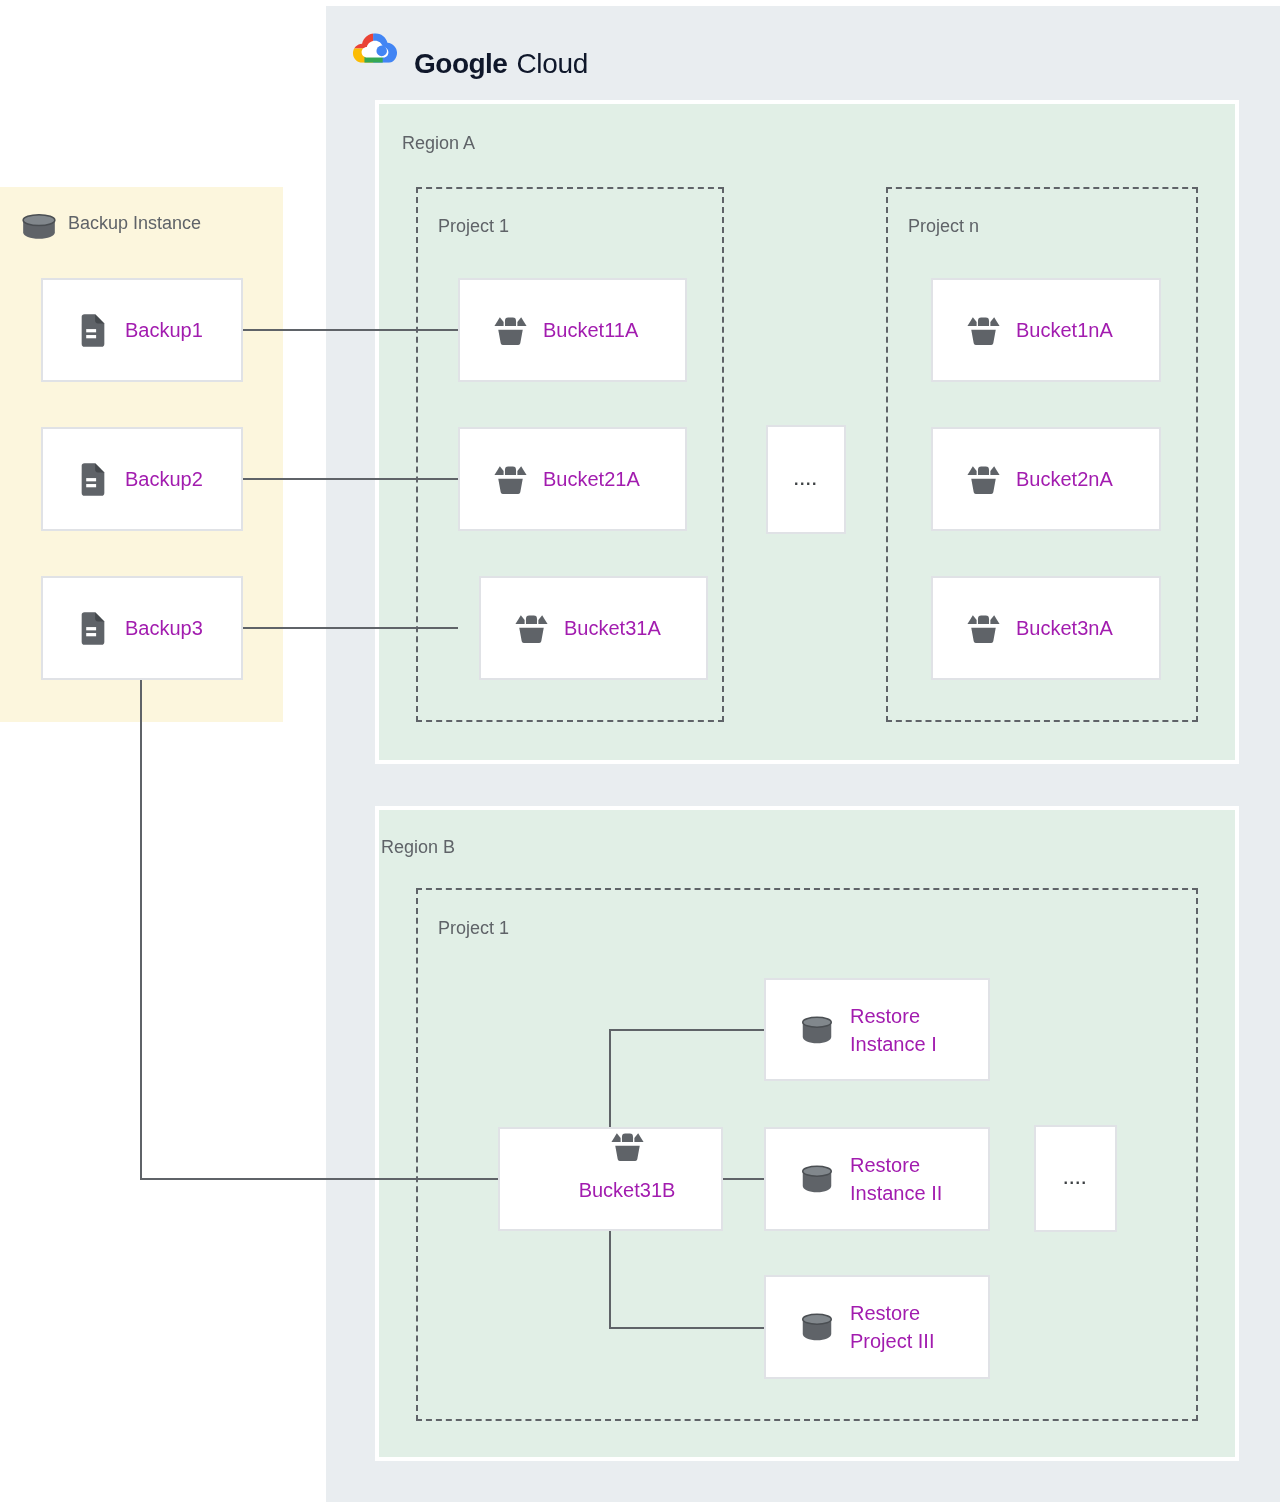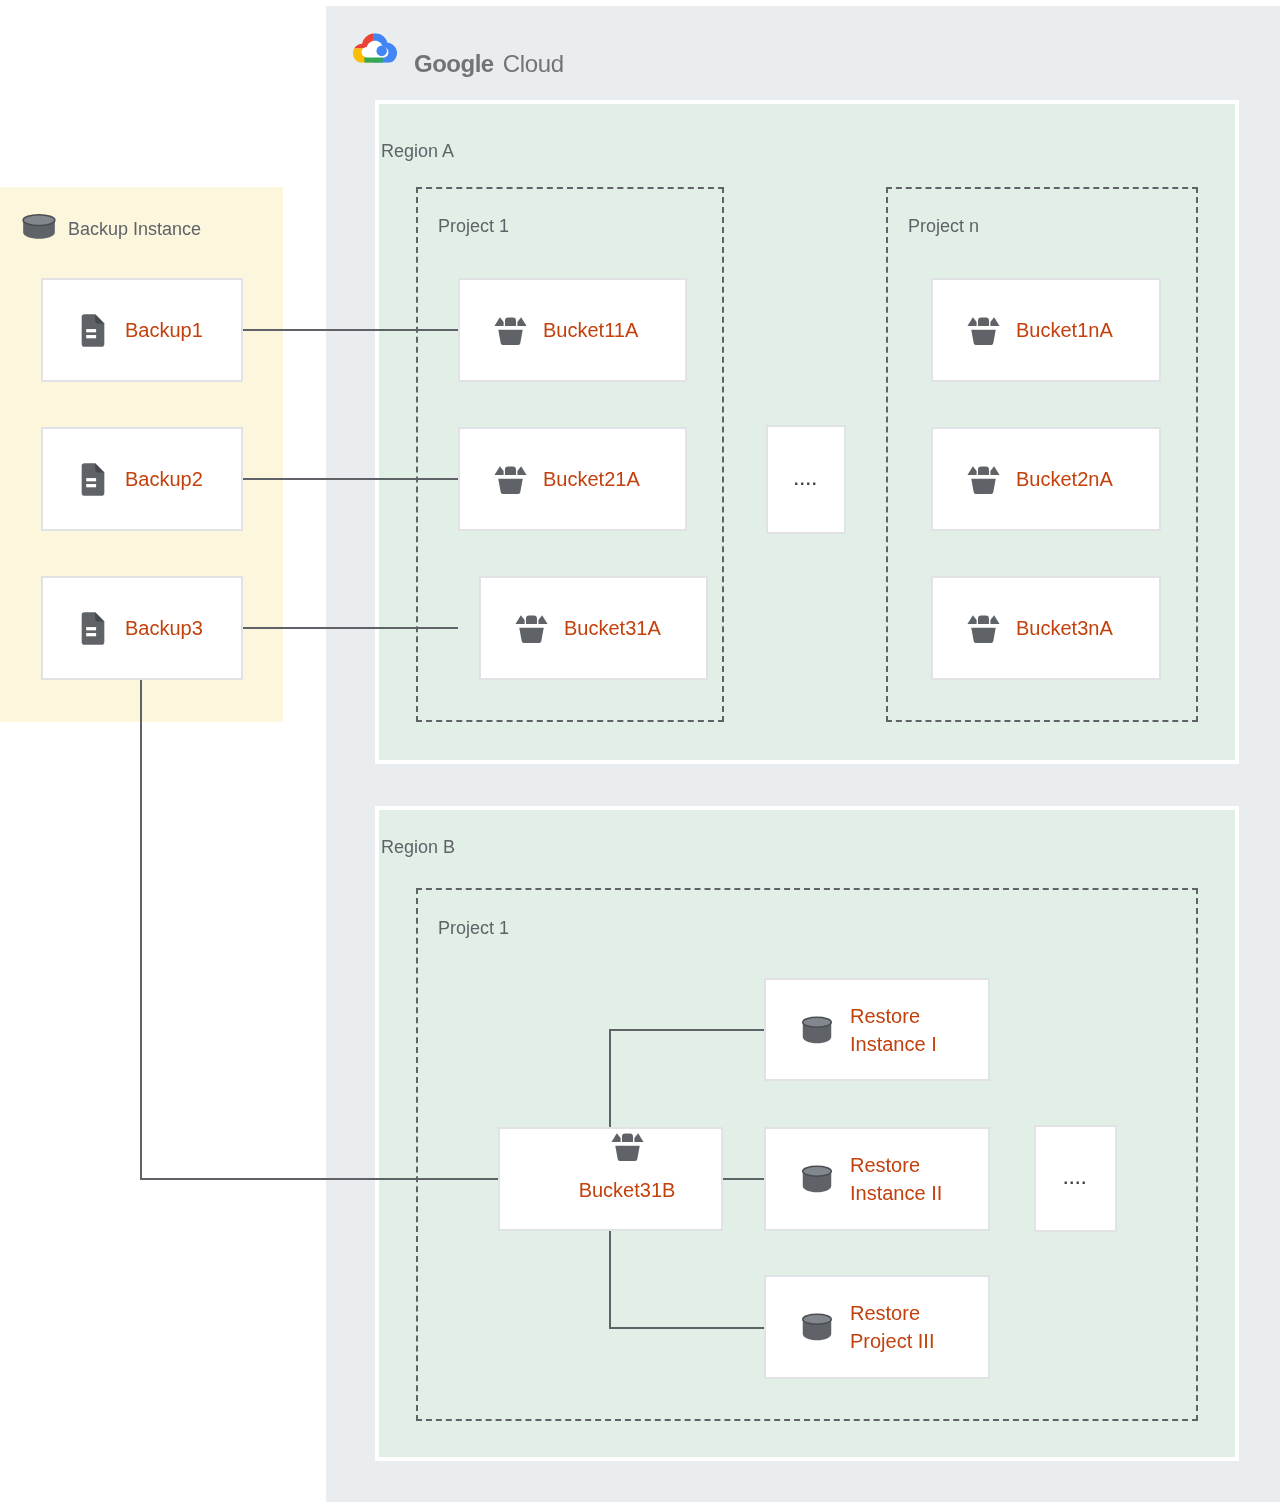--- a/index.html
+++ b/index.html
@@ -15,30 +15,30 @@
   #project-a1{left:416px;top:187px;width:308px;height:535px;}
   #project-an{left:886px;top:187px;width:312px;height:535px;}
   #project-b1{left:416px;top:888px;width:782px;height:533px;}
   
   .section-label{font-size:18px;color:#5f6368;z-index:2;white-space:nowrap;}
   
   .line{position:absolute;background:#5f6368;z-index:3;}
   
   .node{position:absolute;background:#ffffff;border:2px solid #e0e2e6;box-sizing:border-box;
         display:flex;align-items:center;padding-left:33px;gap:15px;z-index:4;}
-  .node-label{font-size:20px;color:#c2410c;white-space:nowrap;}
+  .node-label{font-size:20px;color:#a21caf;white-space:nowrap;}
   .node-label.two-line{line-height:28px;white-space:normal;}
   .dots-node{padding-left:0;justify-content:center;}
   .dots{font-size:16px;font-weight:700;letter-spacing:1.5px;color:#3c4043;}
   
   .logo-row{left:352px;top:26px;height:44px;display:flex;align-items:center;gap:16px;z-index:2;}
-  .logo-text{font-size:24px;color:#737373;margin-top:32px;}
+  .logo-text{font-size:28px;color:#0f172a;margin-top:32px;}
   .logo-text .g{font-weight:700;letter-spacing:-0.5px;}
   .logo-text .c{font-weight:400;margin-left:9px;letter-spacing:-0.3px;}
-  .hdr-row{left:20px;top:213px;display:flex;align-items:flex-end;gap:10px;z-index:2;}
+  .hdr-row{left:20px;top:213px;display:flex;align-items:flex-start;gap:10px;z-index:2;}
   .hdr-label{font-size:18px;color:#5f6368;}
   svg{display:block;}
 </style>
 </head>
 <body>
 
 <div class="abs gc-panel"></div>
 
 <div class="abs logo-row">
   <svg width="46" height="36" viewBox="0 0 96 74">
@@ -56,21 +56,21 @@
       <circle cx="62" cy="43" r="11" fill="#4285f4"></circle>
     </g>
   </svg>
   <div class="logo-text">
     <span class="g">Google</span><span class="c">Cloud</span>
   </div>
 </div>
 
 <div class="abs region" id="region-a"></div>
 <div class="abs region" id="region-b"></div>
-<div class="abs section-label" style="left:381px;top:133px;margin-top:8px;">Region A</div>
+<div class="abs section-label" style="left:402px;top:133px;">Region A</div>
 <div class="abs section-label" style="left:381px;top:837px;">Region B</div>
 
 <div class="abs project" id="project-a1"></div>
 <div class="abs project" id="project-an"></div>
 <div class="abs project" id="project-b1"></div>
 <div class="abs section-label" style="left:438px;top:216px;">Project 1</div>
 <div class="abs section-label" style="left:908px;top:216px;">Project n</div>
 <div class="abs section-label" style="left:438px;top:918px;">Project 1</div>
 
 <div class="abs backup-panel"></div>

